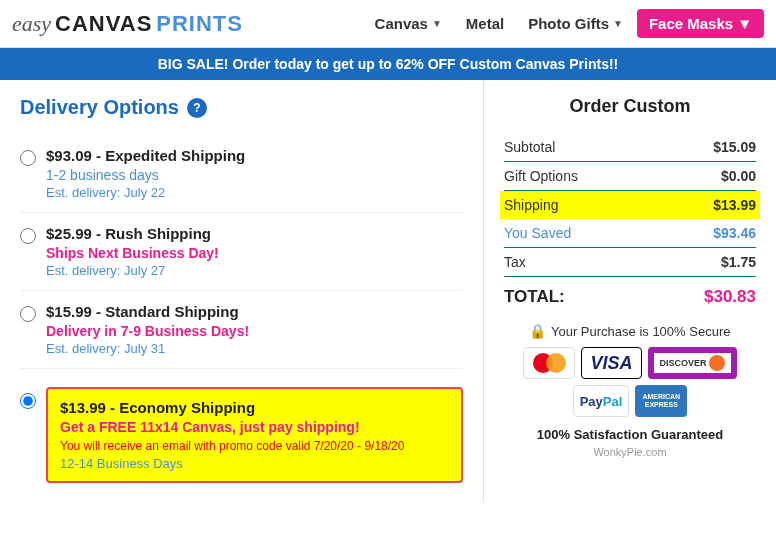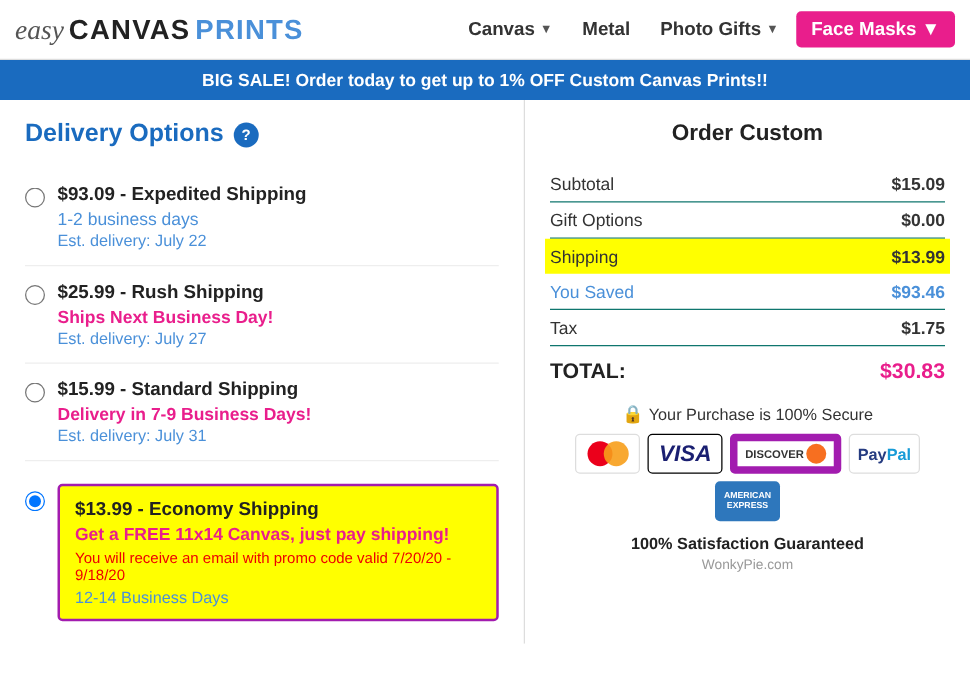--- a/index.html
+++ b/index.html
@@ -81,21 +81,21 @@
     }
 
     
     .main-content {
       display: flex;
       padding: 0;
     }
 
     
     .left-panel {
-      width: 420px;
+      width: 484px;
       padding: 16px 20px;
       border-right: 1px solid #ddd;
     }
     .delivery-title {
       font-size: 20px;
       font-weight: 700;
       color: #1a6bbf;
       margin-bottom: 16px;
       display: flex;
       align-items: center;
@@ -138,21 +138,21 @@
       color: #222;
       margin-bottom: 3px;
     }
     .option-days-blue { color: #4a90d9; font-size: 14px; }
     .option-days-magenta { color: #e91e8c; font-size: 14px; font-weight: 700; }
     .option-est { color: #4a90d9; font-size: 13px; margin-top: 2px; }
 
     
     .economy-box {
       background: #ffff00;
-      border: 2px solid #a21caf;
+      border: 2px solid #ef4444;
       border-radius: 4px;
       padding: 10px 12px;
       margin-top: 8px;
     }
     .economy-price-label { font-size: 15px; font-weight: 700; color: #222; }
     .economy-promo { color: #e91e8c; font-size: 14px; font-weight: 700; margin-top: 3px; }
     .economy-note { color: #e00; font-size: 12px; margin-top: 4px; }
     .economy-days { color: #4a90d9; font-size: 13px; margin-top: 3px; }
 
     .economy-row {
@@ -345,21 +345,21 @@
       <span class="arrow">▼</span>
     </div>
     <div class="nav-item-face-masks">
       <span>Face Masks</span>
       <span class="arrow">▼</span>
     </div>
   </nav>
 </div>
 
 <div class="sale-banner">
-  <span>BIG SALE! Order today to get up to 1% OFF Custom Canvas Prints!!</span>
+  <span>BIG SALE! Order today to get up to 62% OFF Custom Canvas Prints!!</span>
 </div>
 
 <div class="main-content">
 
   <div class="left-panel">
     <div class="delivery-title">
       <span>Delivery Options</span>
       <span class="help-icon">?</span>
     </div>
 

